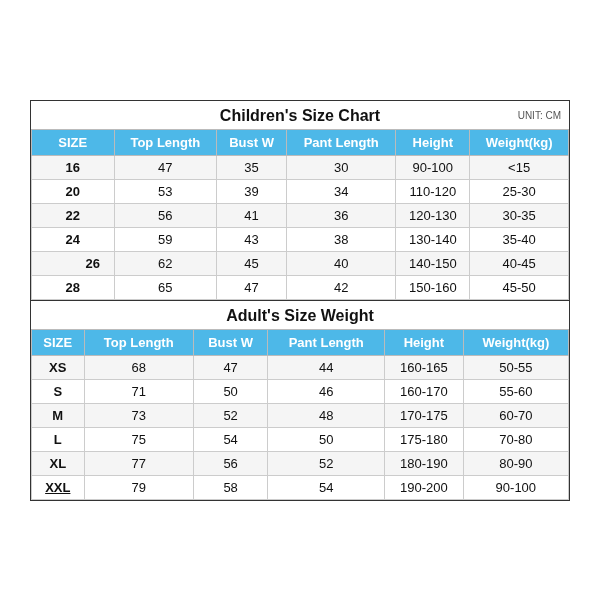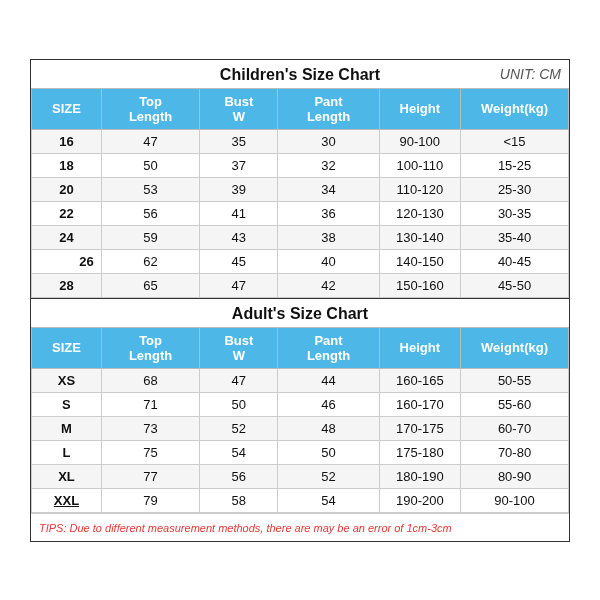--- a/index.html
+++ b/index.html
@@ -27,33 +27,32 @@
     .section-title {
       font-size: 16px;
       font-weight: bold;
       color: #111;
     }
     .unit-label {
       position: absolute;
       right: 8px;
       top: 50%;
       transform: translateY(-50%);
-      font-size: 14px;
+      font-size: 10px;
       color: #555;
-      font-style: italic;
     }
     table {
       width: 100%;
       border-collapse: collapse;
     }
     thead tr th {
       background: #4db8e8;
       color: #fff;
       font-weight: bold;
-      padding: 5px 20px;
+      padding: 5px 4px;
       text-align: center;
       border: 1px solid #bbb;
       font-size: 13px;
     }
     tbody tr td {
       text-align: center;
       padding: 4px 4px;
       border: 1px solid #ccc;
       font-size: 13px;
       color: #111;
@@ -101,28 +100,20 @@
     <tbody id="children-tbody">
     <tr>
           <td style="font-weight: bold; margin-left: 32px;">16</td>
           <td>47</td>
           <td>35</td>
           <td>30</td>
           <td>90-100</td>
           <td>&lt;15</td>
         </tr>
         <tr>
-          <td style="font-weight: bold;">18</td>
-          <td>50</td>
-          <td>37</td>
-          <td>32</td>
-          <td>100-110</td>
-          <td>15-25</td>
-        </tr>
-        <tr>
           <td style="font-weight: bold;">20</td>
           <td>53</td>
           <td>39</td>
           <td>34</td>
           <td>110-120</td>
           <td>25-30</td>
         </tr>
         <tr>
           <td style="font-weight: bold;">22</td>
           <td>56</td>
@@ -152,21 +143,21 @@
           <td>65</td>
           <td>47</td>
           <td>42</td>
           <td>150-160</td>
           <td>45-50</td>
         </tr>
       </tbody>
   </table>
 
   <div class="section-title-row section-divider">
-    <span class="section-title">Adult's Size Chart</span>
+    <span class="section-title">Adult's Size Weight</span>
   </div>
   <table>
     <thead>
       <tr>
         <th>SIZE</th>
         <th>Top Length</th>
         <th>Bust W</th>
         <th>Pant Length</th>
         <th>Height</th>
         <th>Weight(kg)</th>
@@ -217,16 +208,13 @@
           <td style="font-weight: bold; text-decoration: underline;">XXL</td>
           <td>79</td>
           <td>58</td>
           <td>54</td>
           <td>190-200</td>
           <td>90-100</td>
         </tr>
       </tbody>
   </table>
 
-  <div class="tips-row">
-    <span class="tips-text">TIPS: Due to different measurement methods, there are may be an error of 1cm-3cm</span>
-  </div>
 </div>
 
 </body></html>

